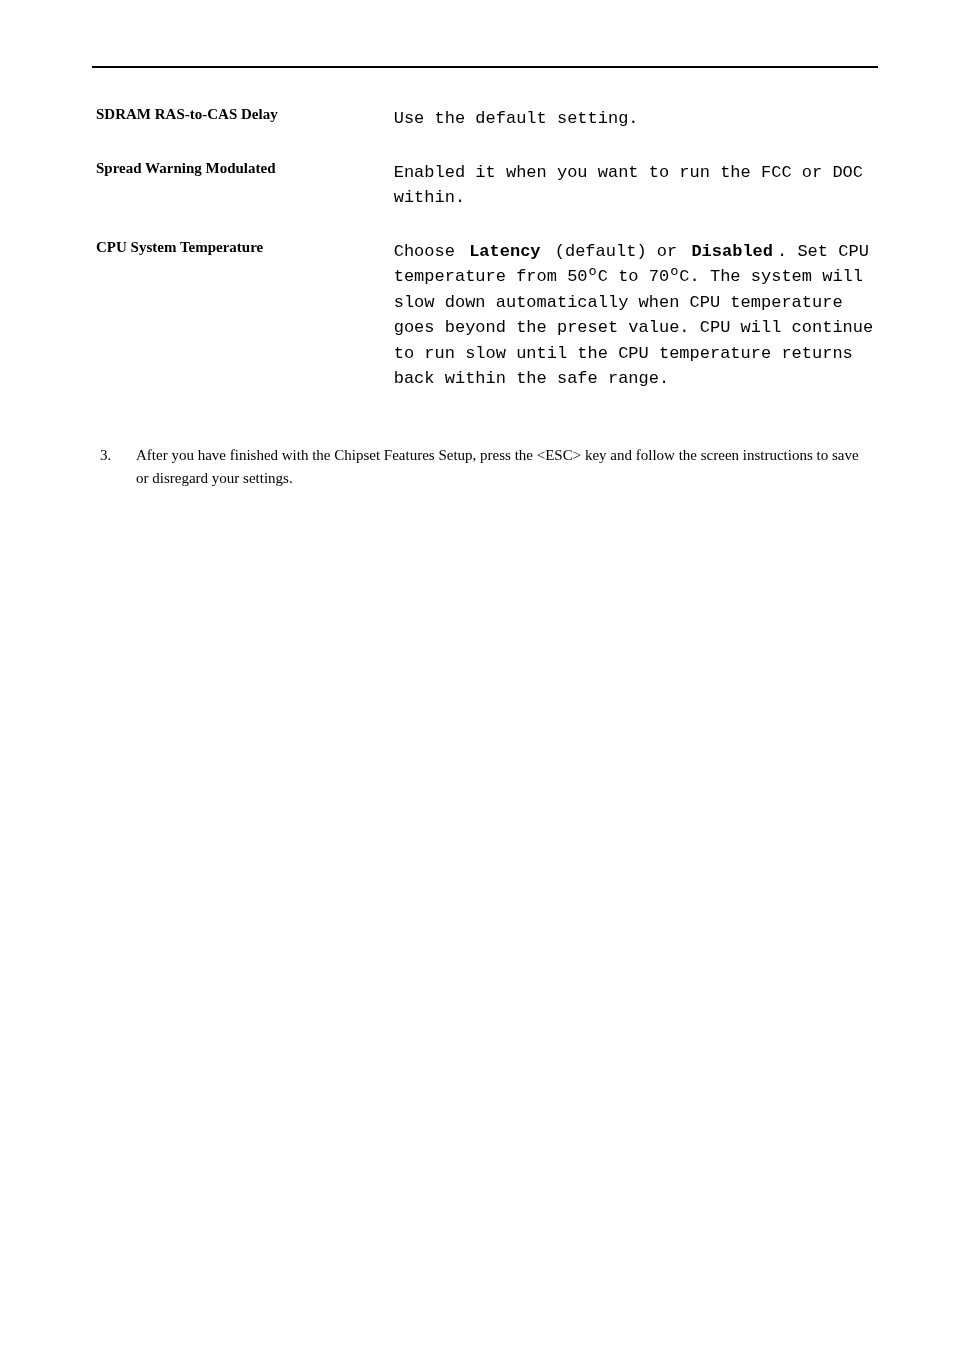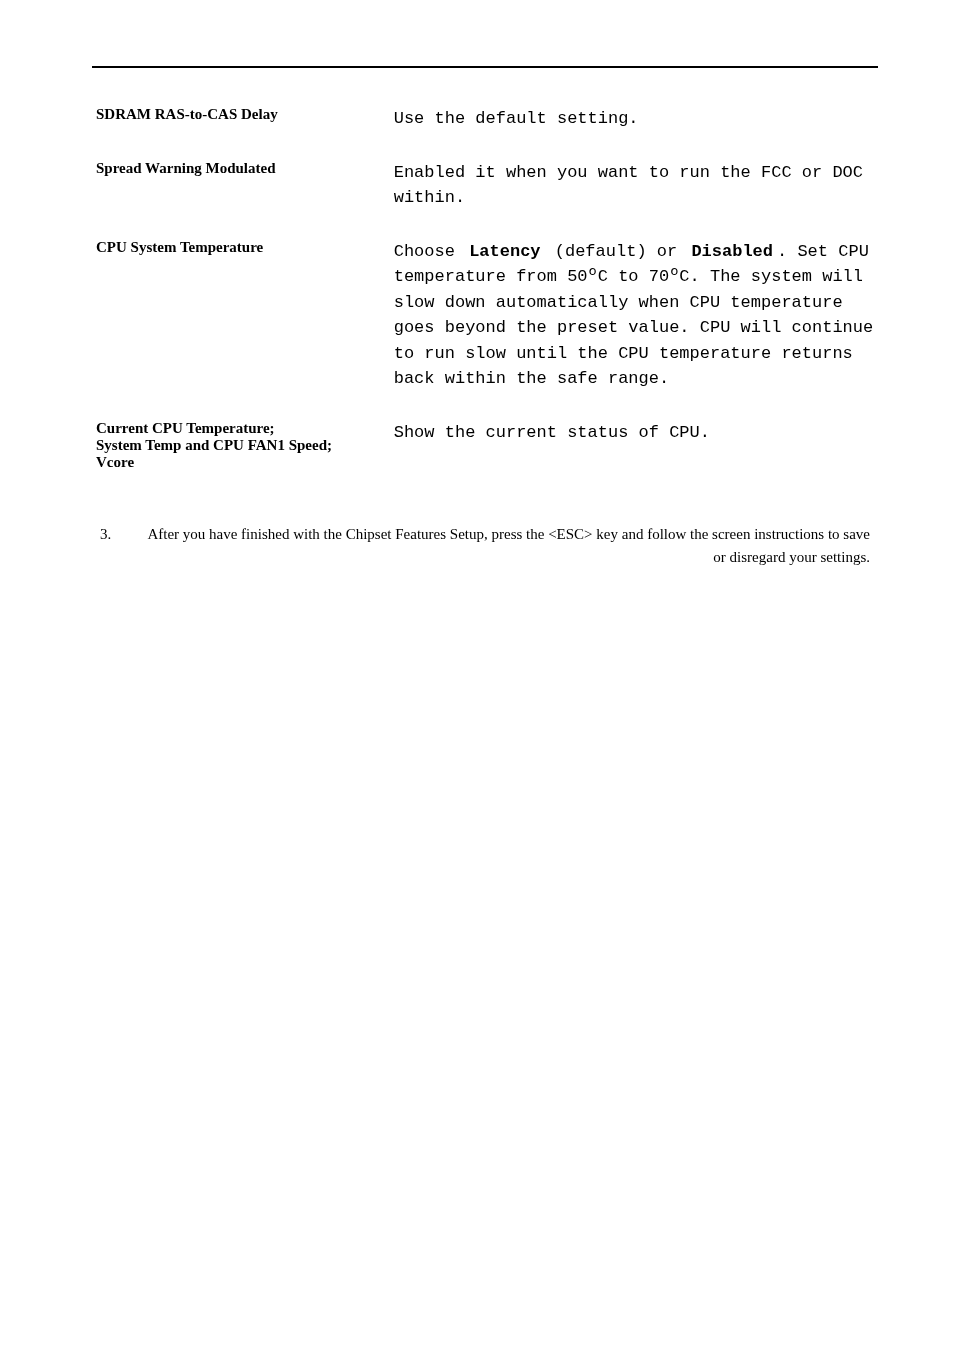--- a/index.html
+++ b/index.html
@@ -69,21 +69,20 @@
       line-height: 1.55;
     }
 
     .step-number {
       min-width: 28px;
       font-size: 15px;
     }
 
     .step-text {
       flex: 1;
-      text-align: right;
     }
   </style>
 </head>
 <body>
 
 <div class="page-header">
   <span class="page-title"></span>
 </div>
 
 <table class="settings-table">
@@ -93,24 +92,20 @@
         <td>Use the default setting.</td>
       </tr>
       <tr>
         <td><span>Spread Warning Modulated</span></td>
         <td>Enabled it when you want to run the FCC or DOC within.</td>
       </tr>
       <tr>
         <td><span>CPU System Temperature</span></td>
         <td>Choose <strong>Latency</strong> (default) or <strong>Disabled</strong>. Set CPU temperature from 50ºC to 70ºC. The system will slow down automatically when CPU temperature goes beyond the preset value.  CPU will continue to run slow until the CPU temperature returns back within the safe range.</td>
       </tr>
-      <tr>
-        <td><span>Current CPU Temperature;</span><br><span>System Temp and CPU FAN1 Speed;</span><br><span>Vcore</span></td>
-        <td>Show the current status of CPU.</td>
-      </tr>
     </tbody>
 </table>
 
 <ol class="step-list" id="step-list">
     <li>
       <span class="step-number">3.</span>
       <span class="step-text">After you have finished with the Chipset Features Setup, press the &lt;ESC&gt; key and follow the screen instructions to save or disregard your settings.</span>
     </li>
   </ol>
 

